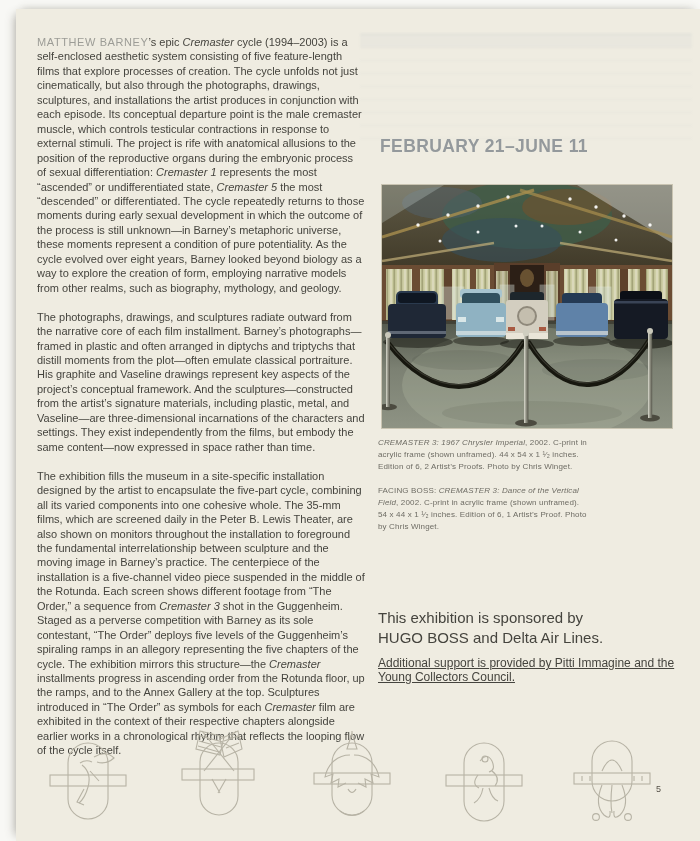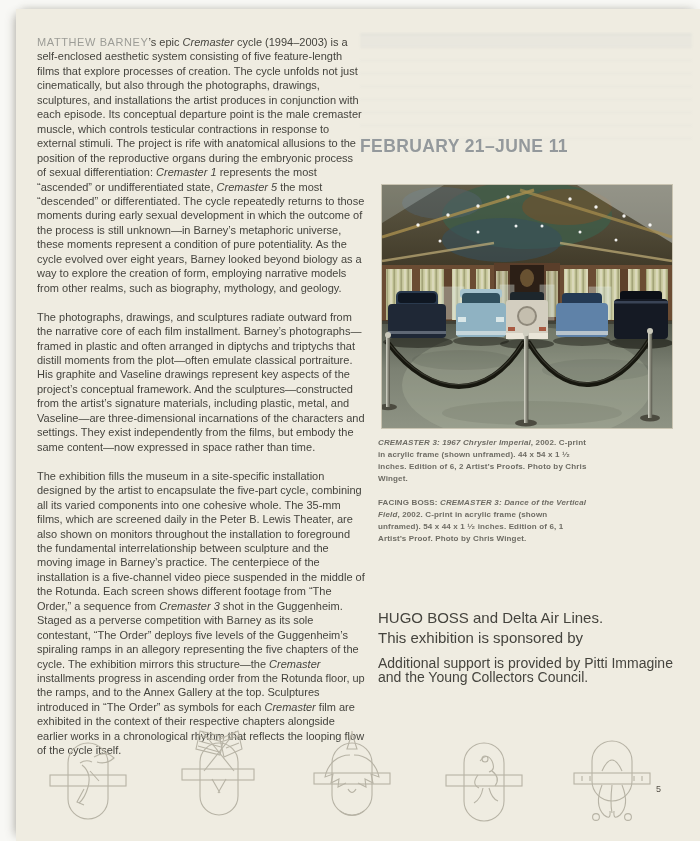--- a/index.html
+++ b/index.html
@@ -24,39 +24,39 @@
   }
   .article{
     position:absolute;left:21px;top:26px;width:328px;
     font-size:11px;line-height:14.45px;color:#45443e;
     text-align:left;
   }
   .article p{margin:0 0 14.5px 0;}
   .seg-lead{color:#9c9c96;letter-spacing:.6px;margin-top:38px;}
   .seg-i{font-style:italic;}
   .dates{
-    position:absolute;left:344px;top:127px;
+    position:absolute;left:364px;top:127px;
     font-size:17.5px;font-weight:bold;letter-spacing:.4px;
     color:#94999c;
   }
   .photo-wrap{
     position:absolute;left:366px;top:176px;width:290px;height:243px;
     outline:1px solid #c9c4b2;
   }
   .photo-wrap svg{display:block;width:290px;height:243px;}
   .captions{
     position:absolute;left:362px;top:428px;width:212px;
     font-size:8px;line-height:12px;color:#6e6c64;letter-spacing:.15px;
   }
-  .captions p{margin:0 0 12px 0;font-weight:bold;}
+  .captions p{margin:0 0 12px 0;}
   .sponsor{
     position:absolute;left:362px;top:599px;width:300px;color:#45443e;
   }
   .sponsor .big{font-size:15px;line-height:19.5px;margin:0;}
-  .sponsor .small{font-size:14px;line-height:14px;margin:9px 0 0 0;}
+  .sponsor .small{font-size:12px;line-height:14px;margin:9px 0 0 0;text-decoration:underline;}
   .emblems{position:absolute;left:0;top:712px;width:684px;height:100px;}
   .emblem{position:absolute;top:0;}
   .emblem svg{display:block;}
   .pagenum{
     position:absolute;left:640px;top:775px;font-size:9px;color:#565148;
   }
 </style>
 </head>
 <body>
 
@@ -203,22 +203,22 @@
       </g>
     </svg>
   </div>
 
   <div class="captions">
     <p><span class="seg-i">CREMASTER 3: 1967 Chrysler Imperial</span><span>, 2002. C-print in acrylic frame (shown unframed). 44 x 54 x 1 ¹⁄₂ inches. Edition of 6, 2 Artist’s Proofs. Photo by Chris Winget.</span></p>
     <p><span>FACING BOSS: </span><span class="seg-i">CREMASTER 3: Dance of the Vertical Field</span><span>, 2002. C-print in acrylic frame (shown unframed). 54 x 44 x 1 ¹⁄₂ inches. Edition of 6, 1 Artist’s Proof. Photo by Chris Winget.</span></p>
   </div>
 
   <div class="sponsor">
+    <p class="big">This exhibition is sponsored by</p>
     <p class="big">HUGO BOSS and Delta Air Lines.</p>
-    <p class="big">This exhibition is sponsored by</p>
     <p class="small">Additional support is provided by Pitti Immagine and the Young Collectors Council.</p>
   </div>
 
   <div class="emblems">
 
     <div class="emblem" style="left:30px;top:12px">
       <svg width="84" height="96" viewBox="0 0 84 96" fill="none" stroke="#b7b3a5" stroke-width="1.1">
         <rect x="22" y="10" width="40" height="76" rx="20"></rect>
         <rect x="4" y="42" width="76" height="11"></rect>
         <path d="M48,24 q12,-7 20,1 q-8,7 -17,4"></path>

